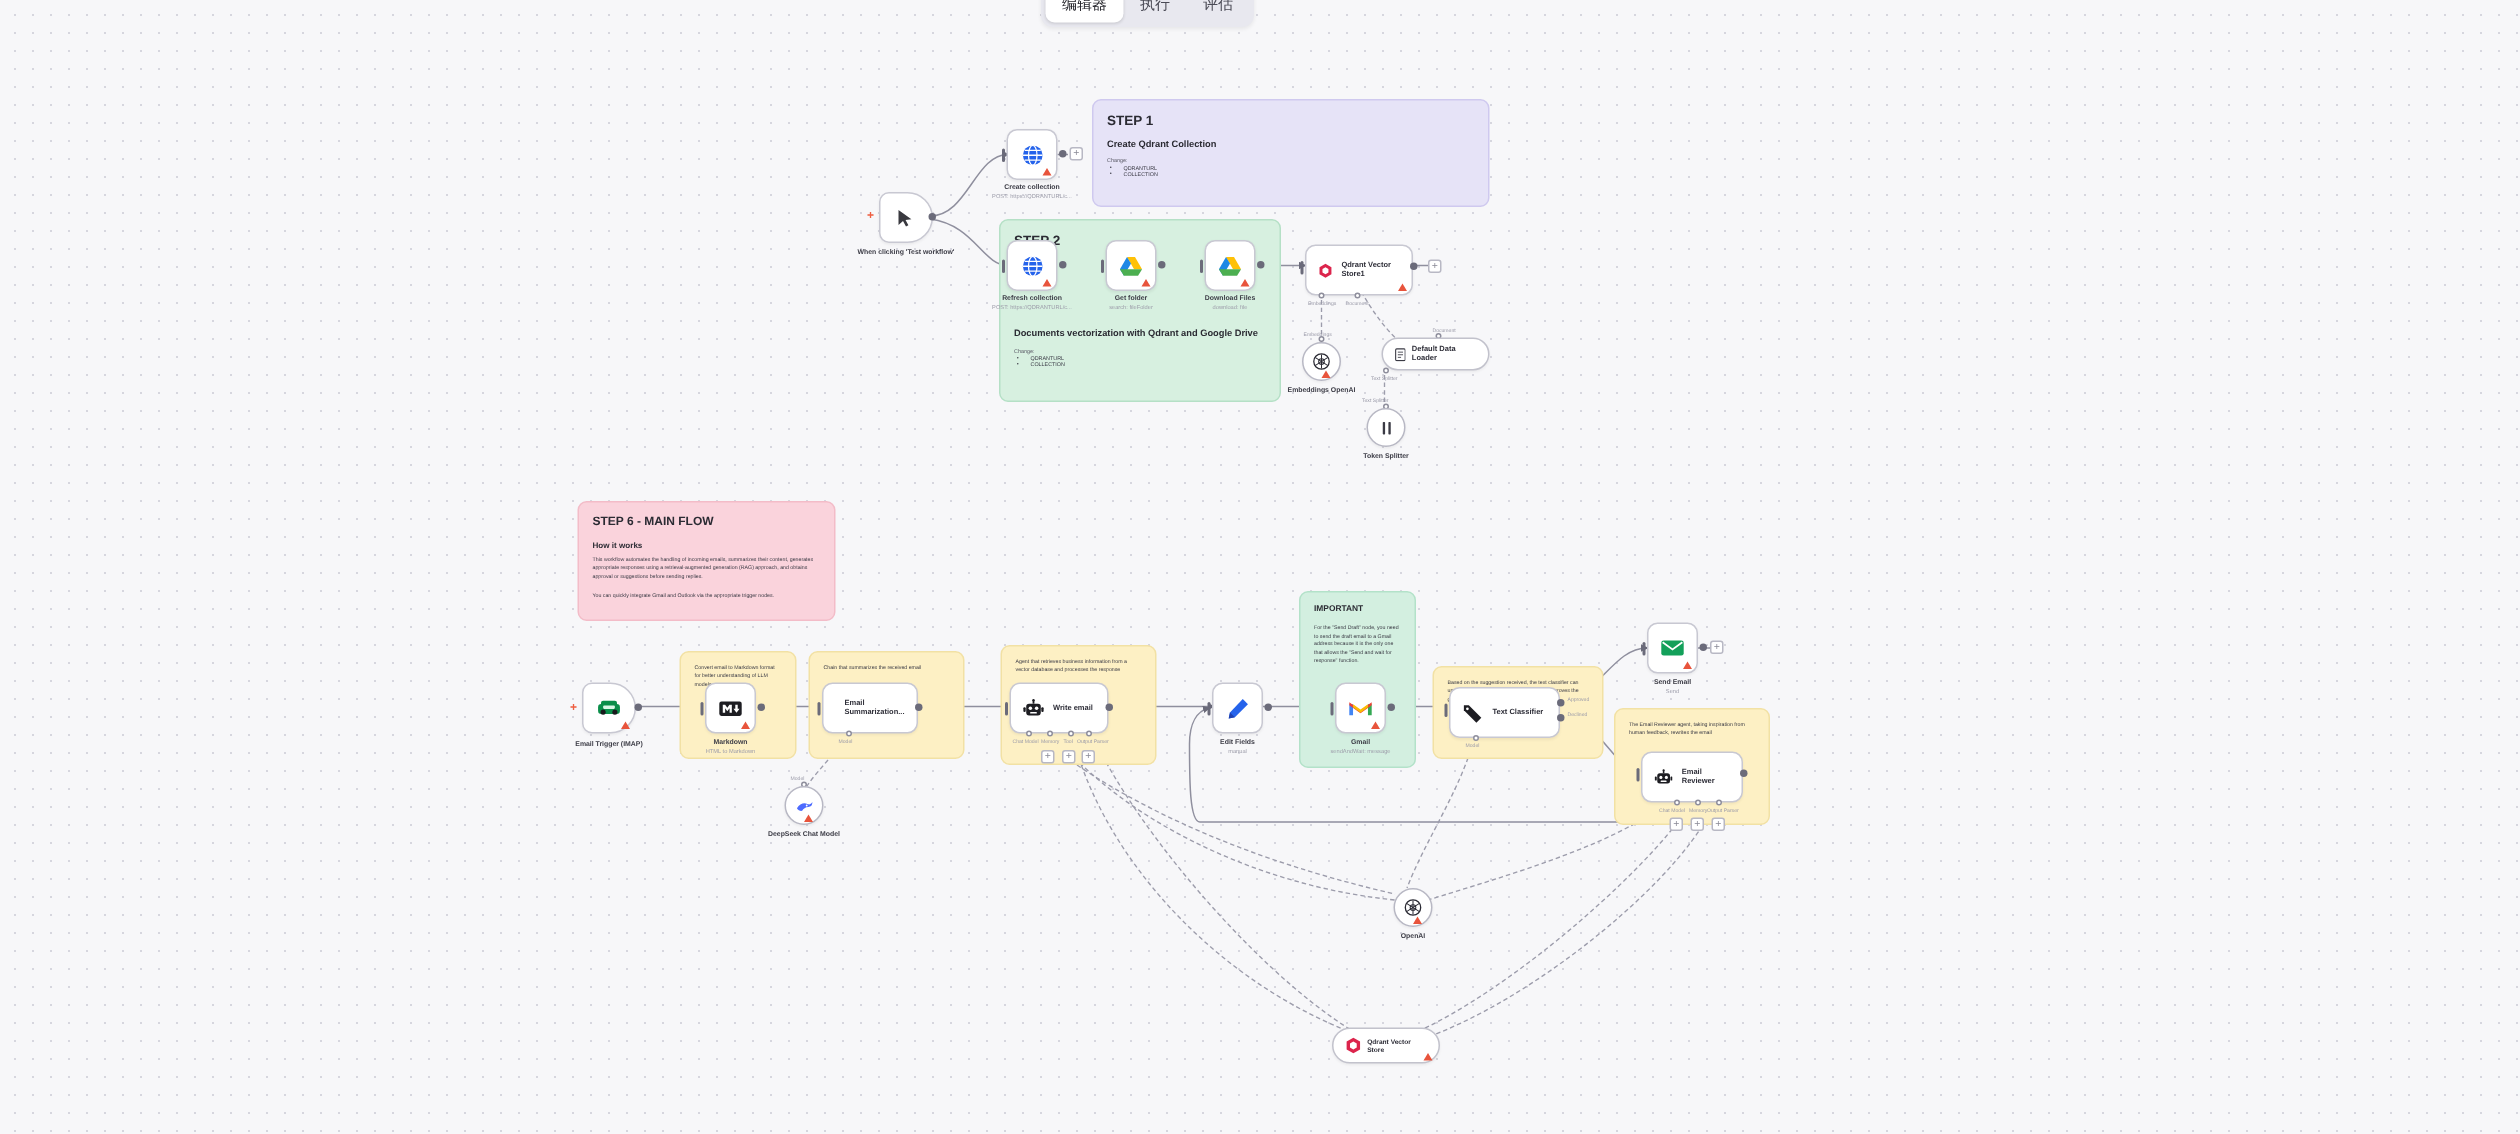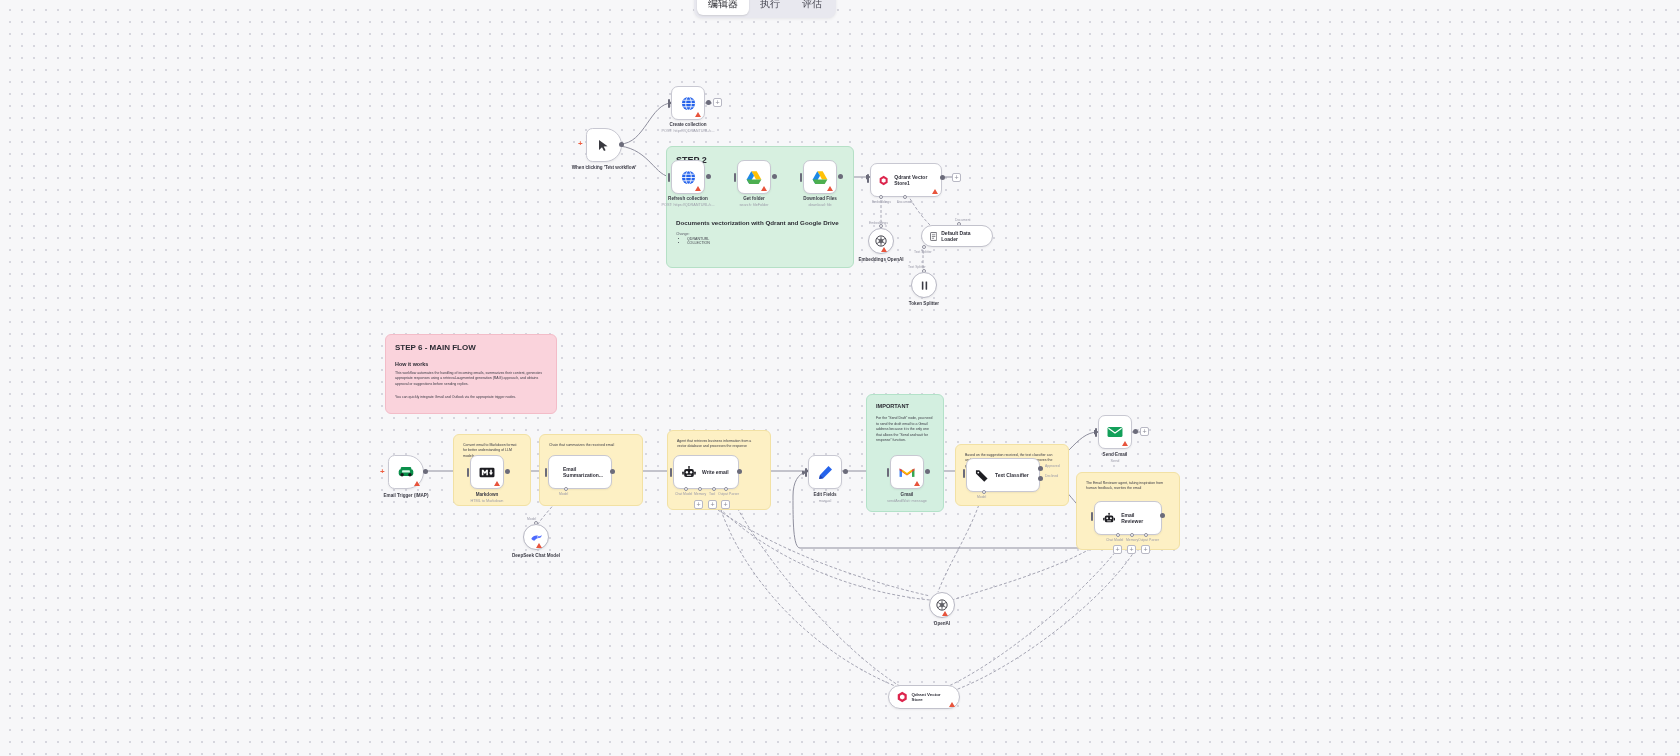--- a/index.html
+++ b/index.html
@@ -172,20 +172,29 @@
       <path d="M1146,528 C1130,580 1020,670 944,694"></path>
     </g>
   </svg>
 
   <div class="tabbar">
     <div class="tab active">编辑器</div>
     <div class="tab">执行</div>
     <div class="tab">评估</div>
   </div>
 
+  <div class="note note-step1">
+    <div class="nt-title" style="font-size:9px;margin-bottom:8px;">STEP 1</div>
+    <div class="nt-h" style="font-size:6.2px;margin-bottom:5px;">Create Qdrant Collection</div>
+    <div class="nt-label" style="font-size:3.6px;">Change:</div>
+    <ul>
+      <li style="font-size:3.6px;">QDRANTURL</li>
+      <li style="font-size:3.6px;">COLLECTION</li>
+    </ul>
+  </div>
 
   <div class="note note-step2">
     <div class="nt-title" style="font-size:9px;">STEP 2</div>
     <div class="nt-h" style="font-size:6.2px;margin-top:54px;line-height:1.35;">Documents vectorization with Qdrant and Google Drive</div>
     <div class="nt-label" style="font-size:3.6px;margin-top:4px;">Change:</div>
     <ul>
       <li style="font-size:3.6px;">QDRANTURL</li>
       <li style="font-size:3.6px;">COLLECTION</li>
     </ul>
   </div>

